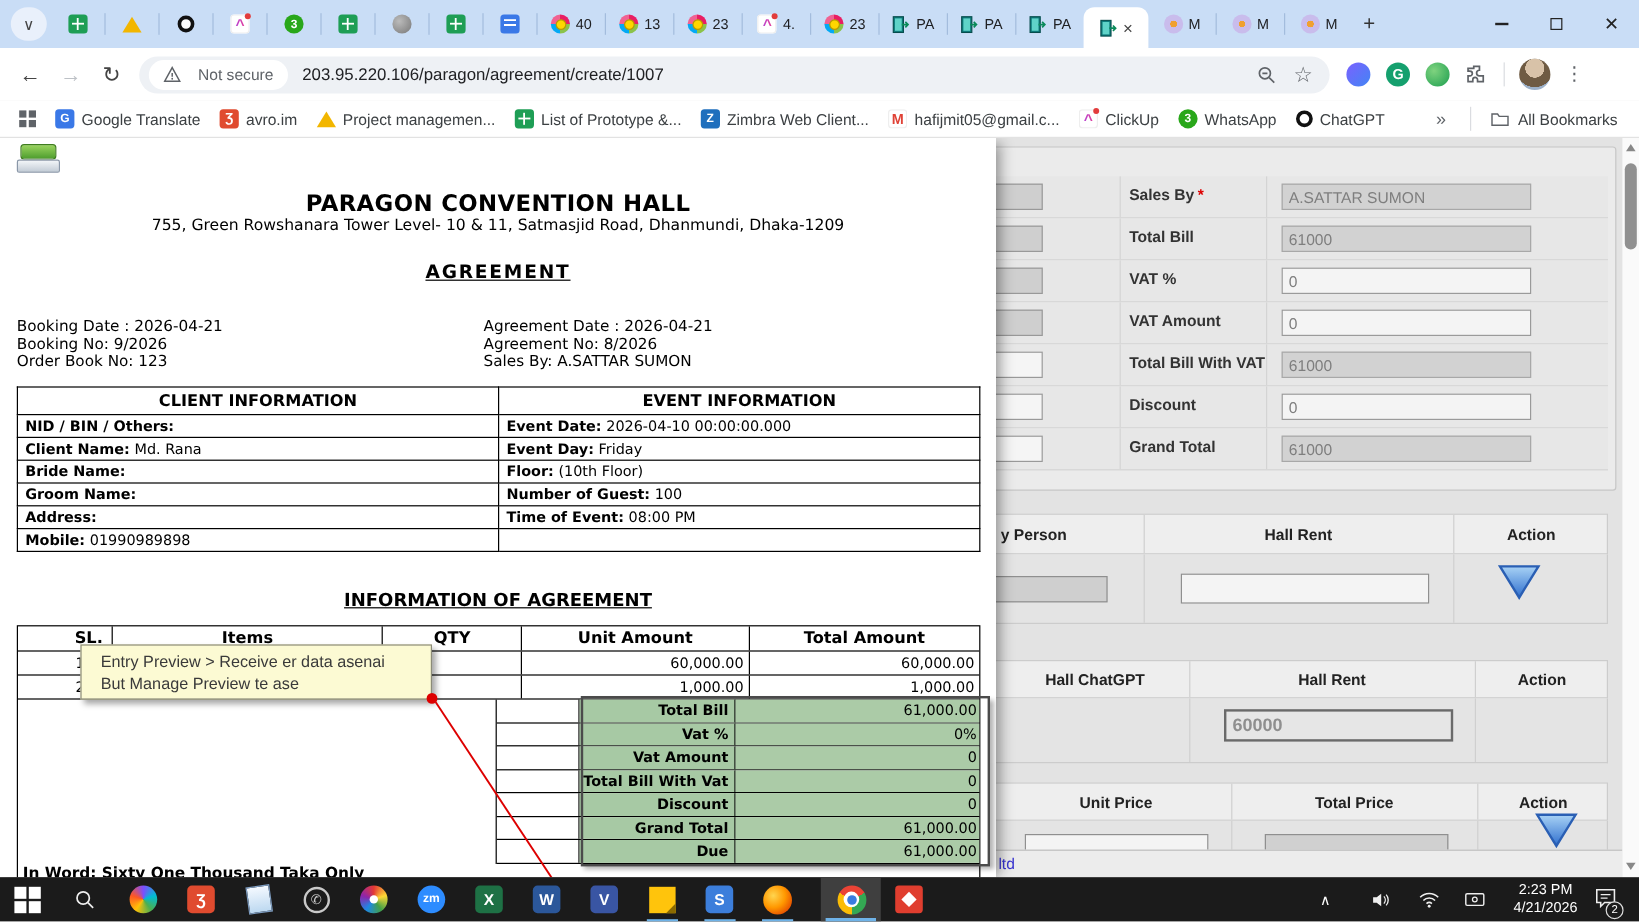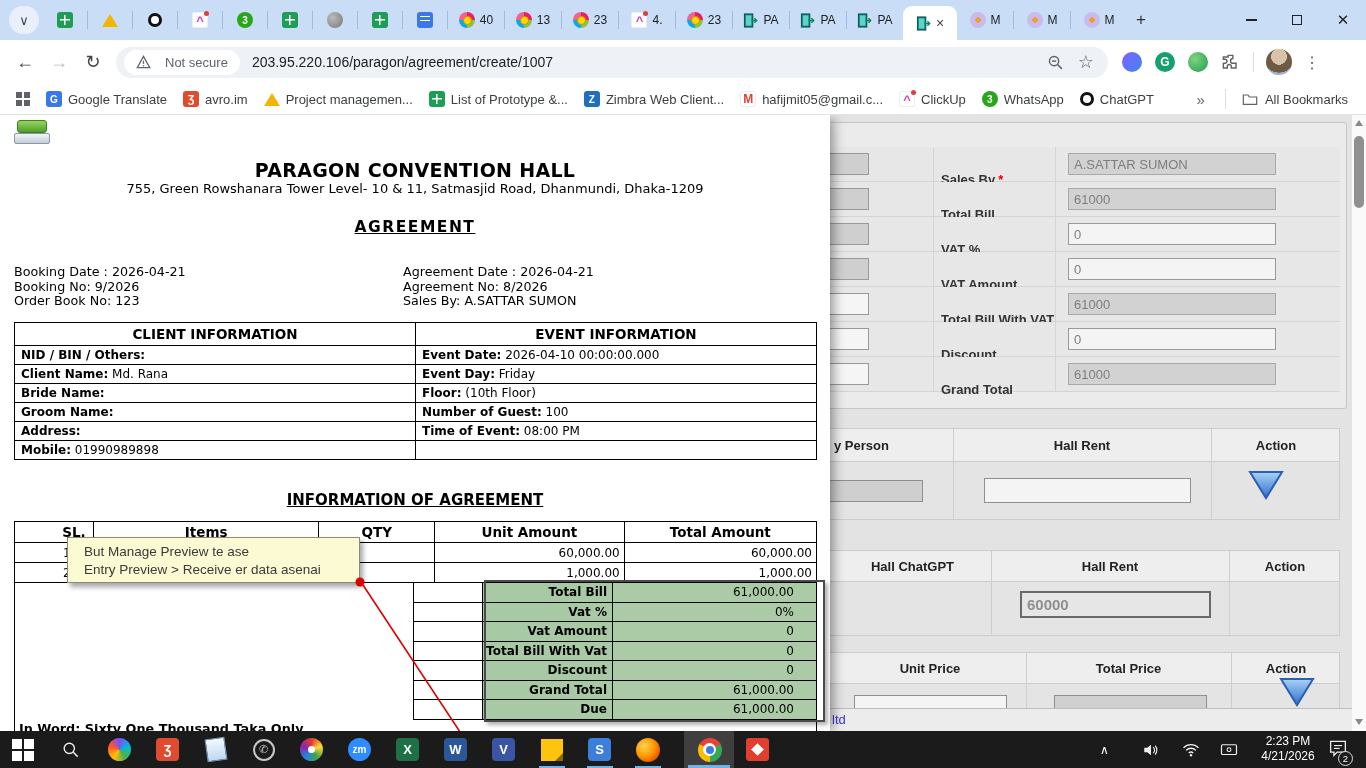--- a/index.html
+++ b/index.html
@@ -74,21 +74,21 @@
   .bm-ovf{margin-left:auto;color:#5f6368;font-size:15px;}
   .bm-all{display:flex;align-items:center;gap:7px;font-size:13px;color:#3c4043;margin:0 18px 0 20px;padding-left:16px;border-left:1px solid #dadce0;height:20px;}
 
   
   .page{position:absolute;left:0;top:115px;width:1366px;height:616px;background:#e3e3e3;}
   .panelbox{position:absolute;background:#ebebeb;border:1px solid #c6c6c6;border-radius:3px;}
   .srow{position:absolute;left:830px;width:510px;height:35px;border-bottom:1px solid #d4d4d4;background:#e7e7e7;}
   .colline{position:absolute;top:0;bottom:0;width:1px;background:#d4d4d4;}
   .stub{position:absolute;left:-4px;top:6px;width:43px;height:22px;border:1px solid #999;background:#f5f5f5;}
   .stub.g{background:#cfcfcf;}
-  .slabel{position:absolute;left:111px;top:25px;font-size:13px;font-weight:bold;color:#333;}
+  .slabel{position:absolute;left:111px;top:8px;font-size:13px;font-weight:bold;color:#333;}
   .req{color:#d00;margin-left:3px;}
   .sval{position:absolute;left:238px;top:6px;width:208px;height:22px;border:1px solid #9a9a9a;background:#f4f4f4;font-size:13px;color:#7e7e7e;padding:0 5px;font-family:"Liberation Sans",sans-serif;}
   .sval.dis{background:#d2d2d2;border-color:#a8a8a8;}
   .phead{position:absolute;background:#eee;border:1px solid #ccc;display:flex;align-items:center;font-size:13px;font-weight:bold;color:#222;}
   .pbody{position:absolute;background:#e4e4e4;border:1px solid #ccc;border-top:none;}
   .vline{position:absolute;top:0;bottom:0;width:1px;background:#cfcfcf;}
   .ipt{position:absolute;border:1px solid #8f8f8f;background:#f4f4f4;font-family:"Liberation Sans",sans-serif;}
   .footerstrip{position:absolute;left:0;top:593px;width:1352px;height:23px;background:#ececec;border-top:1px solid #bdbdbd;z-index:4;}
   .ltd{position:absolute;left:832px;top:3px;font-size:13px;color:#3a35d1;}
   .sbar{position:absolute;left:1352px;top:0;width:14px;height:616px;background:#fafafa;z-index:5;}
@@ -122,21 +122,21 @@
   .c-qty{width:122px;justify-content:center;}
   .c-un{width:200px;justify-content:flex-end;padding-right:4px;}
   .c-tot{width:202px;justify-content:flex-end;padding-right:4px;border-right:none;}
   .irow.h .ic{justify-content:center;padding:0;}
   .totwrap{display:flex;}
   .void{width:401px;border-right:1px solid #000;}
   .tcol{width:402px;}
   .trow{display:flex;height:19.5px;border-bottom:1px solid #000;font-size:12px;}
   .tgap{width:69px;border-right:1px solid #000;}
   .tlab{width:130px;background:#a7c9a4;border-right:1px solid #000;display:flex;align-items:center;justify-content:flex-end;padding-right:5px;font-weight:bold;}
-  .tval{width:203px;background:#abcba7;display:flex;align-items:center;justify-content:flex-end;padding-right:22px;}
+  .tval{width:203px;background:#abcba7;display:flex;align-items:center;justify-content:flex-end;padding-right:2px;}
   .inword{height:18px;display:flex;align-items:center;padding-left:4px;font-weight:bold;font-size:12.8px;}
   .greenbox{position:absolute;left:484px;top:465px;width:341px;height:142px;border:2px solid #4b4b4b;box-shadow:3px 3px 4px rgba(0,0,0,.3);pointer-events:none;z-index:3;}
   .tooltip{position:absolute;left:67px;top:422px;width:293px;height:46px;background:#fcfad3;border:1px solid #8b8b79;box-shadow:3px 4px 5px rgba(0,0,0,.35);z-index:6;font-size:13.5px;color:#3a3a3a;padding:5px 0 0 16px;line-height:18px;font-family:"Liberation Sans",sans-serif;}
   .annsvg{position:absolute;left:0;top:0;width:830px;height:616px;z-index:7;pointer-events:none;}
 
   
   .taskbar{position:absolute;left:0;top:731px;width:1366px;height:37px;background:#1b1b1b;z-index:30;color:#fff;}
   .tk{position:absolute;top:6px;width:25px;height:25px;display:flex;align-items:center;justify-content:center;}
   .winlogo{display:grid;grid-template-columns:10px 10px;grid-template-rows:10px 10px;gap:2px;}
   .winlogo span{background:#fff;}
@@ -618,22 +618,22 @@
               <div class="tval">61,000.00</div>
             </div>
         </div>
       </div>
       <div class="inword">In Word: Sixty One Thousand Taka Only</div>
     </div>
 
     <div class="greenbox"></div>
 
     <div class="tooltip">
+      <div>Entry Preview &gt; Receive er data asenai</div>
       <div>But Manage Preview te ase</div>
-      <div>Entry Preview &gt; Receive er data asenai</div>
     </div>
 
     <svg class="annsvg" viewBox="0 0 830 616">
       <line x1="363" y1="470" x2="468" y2="629" stroke="#dd0000" stroke-width="1.6" marker-end="url(#ah)"></line>
       <circle cx="360" cy="467" r="4.5" fill="#dd0000"></circle>
     </svg>
   </div>
 </div>
 
 <div class="taskbar">

